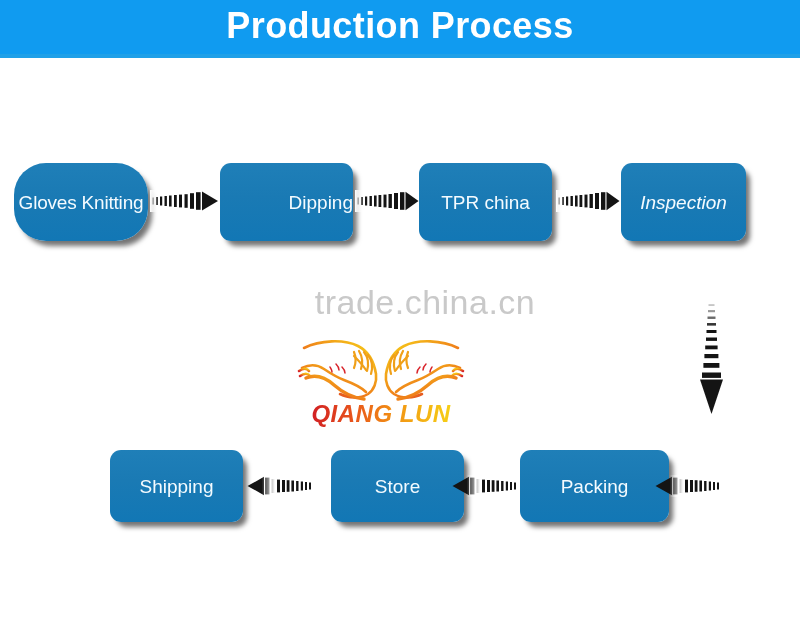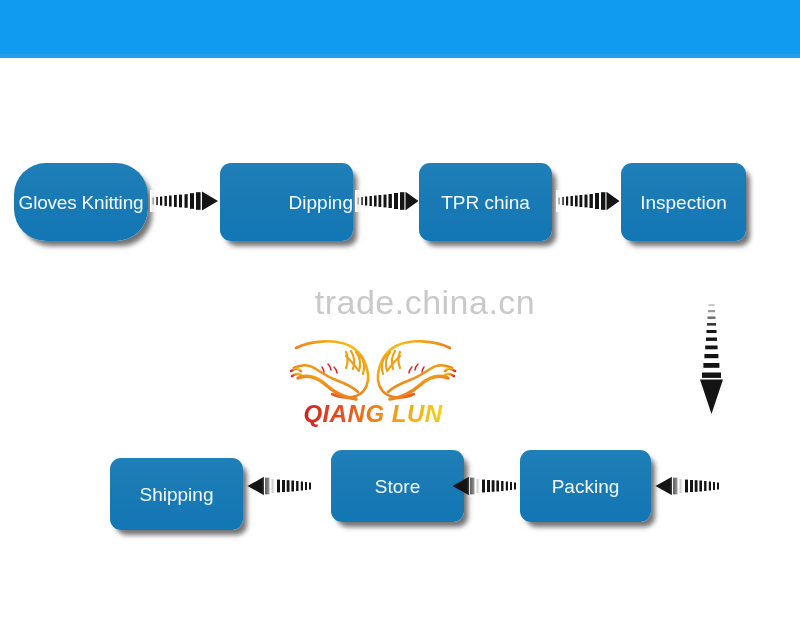--- a/index.html
+++ b/index.html
@@ -96,47 +96,48 @@
     color: #c9c9c9;
     font-size: 34px;
     font-family: "Liberation Sans", sans-serif;
     white-space: nowrap;
     letter-spacing: 0.5px;
   }
 
   
   #brand-logo {
     position: absolute;
-    left: 288px;
+    left: 296px;
     top: 330px;
     width: 170px;
     height: 100px;
   }
   #brand-logo svg { display: block; }
 </style>
 </head>
 <body>
 
 <div id="header-banner">
   <div class="underline"></div>
+  <div id="page-title">Production Process</div>
 </div>
 
 <div class="proc-box wide-label" style="left:14px; top:163px; width:134px; height:78px;border-radius:32px;">
   <span class="label">Gloves Knitting</span>
 </div>
 
 <div class="proc-box" style="left:220px; top:163px; width:133px; height:78px;justify-content:flex-end;">
   <span class="label">Dipping</span>
 </div>
 
 <div class="proc-box" style="left:419px; top:163px; width:133px; height:78px;">
   <span class="label">TPR china</span>
 </div>
 
-<div class="proc-box" style="left:621px; top:163px; width:125px; height:78px;">
+<div class="proc-box" style="left:621px; top:163px; width:125px; height:78px;font-style:italic;">
   <span class="label">Inspection</span>
 </div>
 
 <span class="arrow-h" style="left:150px; top:190px;">
   <svg width="70" height="22" viewBox="0 0 70 22">
     <defs>
       <linearGradient id="fadeR1" x1="0" y1="0" x2="1" y2="0">
         <stop offset="0" stop-color="#ffffff" stop-opacity="1"></stop>
         <stop offset="0.35" stop-color="#ffffff" stop-opacity="0"></stop>
       </linearGradient>
@@ -300,29 +301,29 @@
         <path d="M40 34 C42 36 43 38 43 40"></path>
         <path d="M46 37 C48 39 49 41 49 43"></path>
         <path d="M34 37 C35 39 36 40 36 42"></path>
       </g>
     </g>
 
     <text id="logo-text" x="85" y="92" text-anchor="middle" font-family="Liberation Sans, sans-serif" font-size="24" font-weight="bold" font-style="italic" fill="url(#textGrad)" letter-spacing="0.5">QIANG LUN</text>
   </svg>
 </div>
 
-<div class="proc-box" style="left:110px; top:450px; width:133px; height:72px;margin-top:8px;">
+<div class="proc-box" style="left:110px; top:450px; width:133px; height:72px;">
   <span class="label">Shipping</span>
 </div>
 
 <div class="proc-box" style="left:315px; top:450px; width:133px; height:72px;margin-left:16px;">
   <span class="label">Store</span>
 </div>
 
-<div class="proc-box" style="left:520px; top:450px; width:131px; height:72px;">
+<div class="proc-box" style="left:520px; top:450px; width:149px; height:72px;">
   <span class="label">Packing</span>
 </div>
 
 <span class="arrow-h" style="left:245px; top:475px;">
   <svg width="68" height="22" viewBox="0 0 68 22">
     <defs>
       <linearGradient id="fadeL1" x1="1" y1="0" x2="0" y2="0">
         <stop offset="0" stop-color="#ffffff" stop-opacity="1"></stop>
         <stop offset="0.45" stop-color="#ffffff" stop-opacity="0"></stop>
       </linearGradient>

